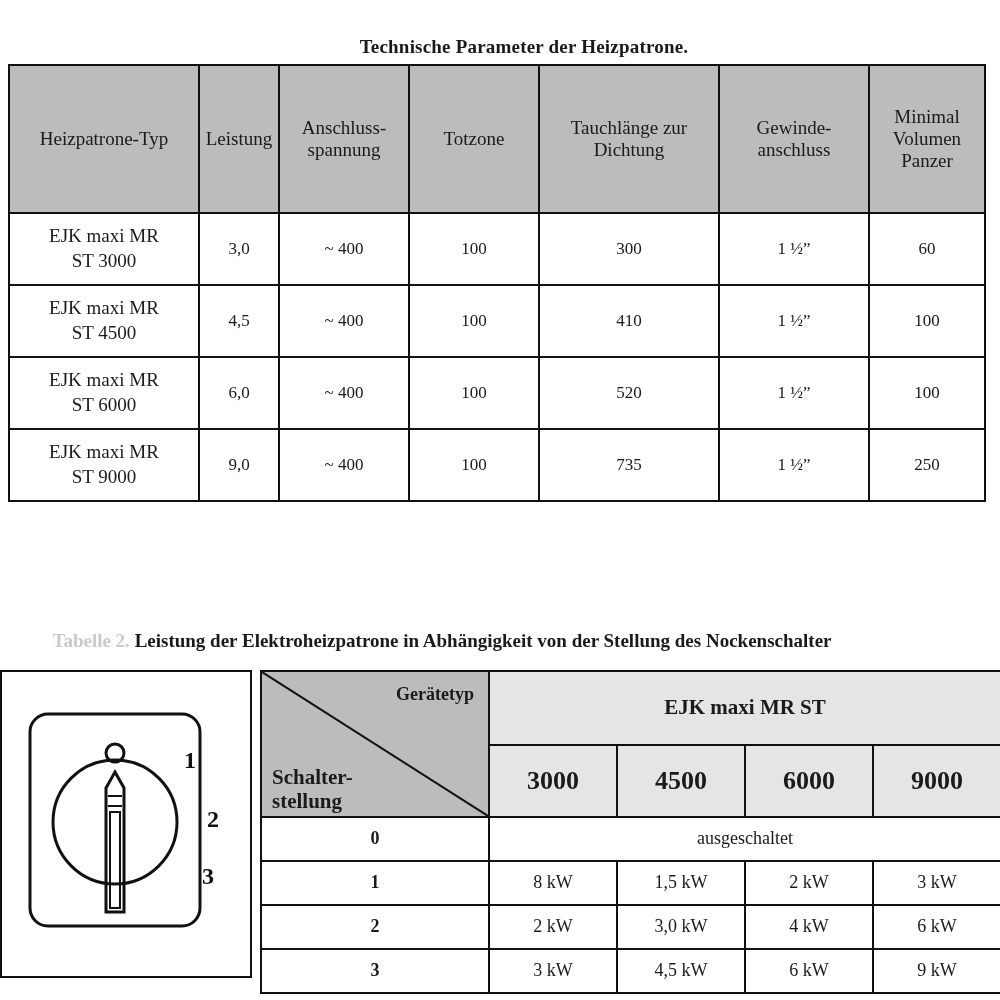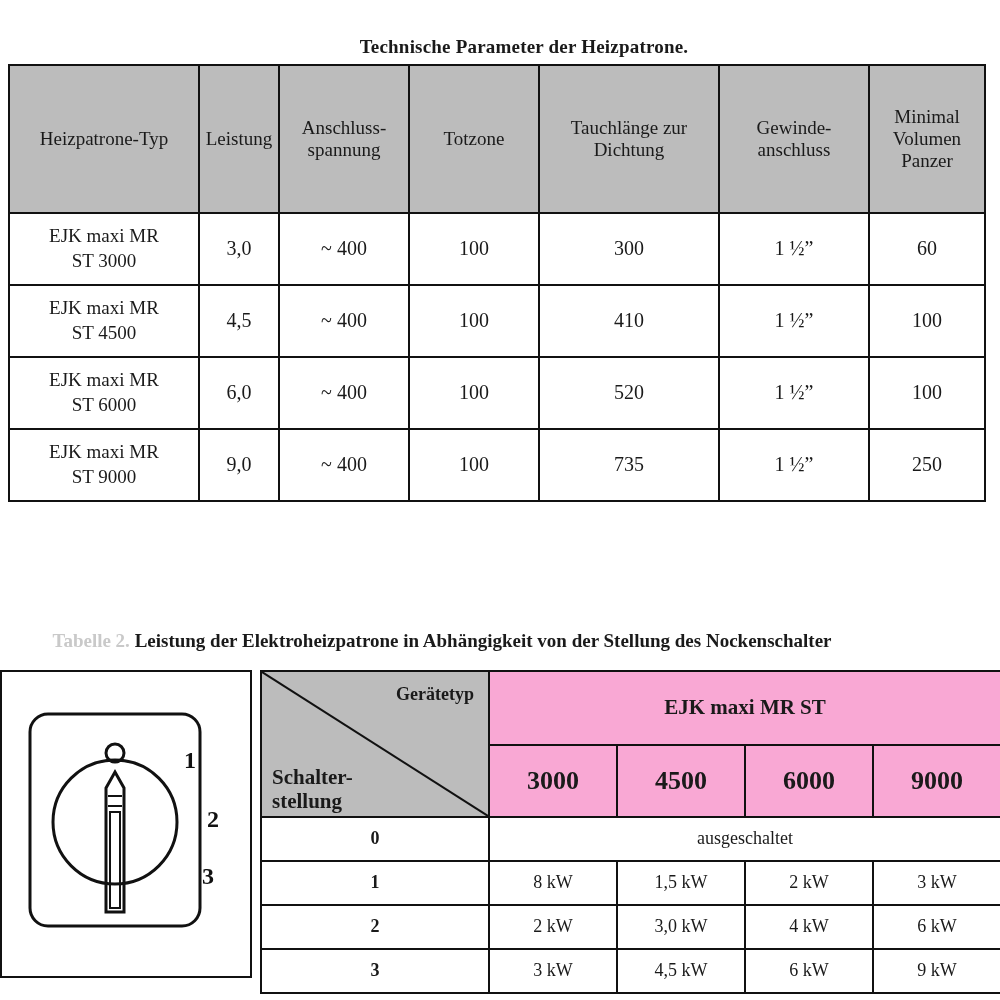--- a/index.html
+++ b/index.html
@@ -54,21 +54,21 @@
     border-collapse: collapse;
     table-layout: fixed;
   }
   .t1 {
     width: 976px;
   }
   .t1 td, .t1 th {
     border: 2px solid #111;
     text-align: center;
     vertical-align: middle;
-    font-size: 20px;
+    font-size: 17px;
     font-weight: normal;
     padding: 2px 3px;
     line-height: 1.16;
   }
   .t1 .hdr {
     background: #bcbcbc;
     font-size: 19px;
   }
   .t1 .hdr-main {
     height: 148px;
@@ -113,21 +113,21 @@
     width: 740px;
   }
   .t2 td {
     border: 2px solid #111;
     text-align: center;
     vertical-align: middle;
     font-size: 18px;
     padding: 2px 4px;
     line-height: 1.2;
   }
-  .t2 .grey { background: #f9a8d4; }
+  .t2 .grey { background: #e5e5e5; }
   .t2 .diag-cell {
     height: 134px;
     position: relative;
     padding: 0;
     background: #bcbcbc;
   }
   .diag-inner {
     position: relative;
     width: 100%;
     height: 100%;

